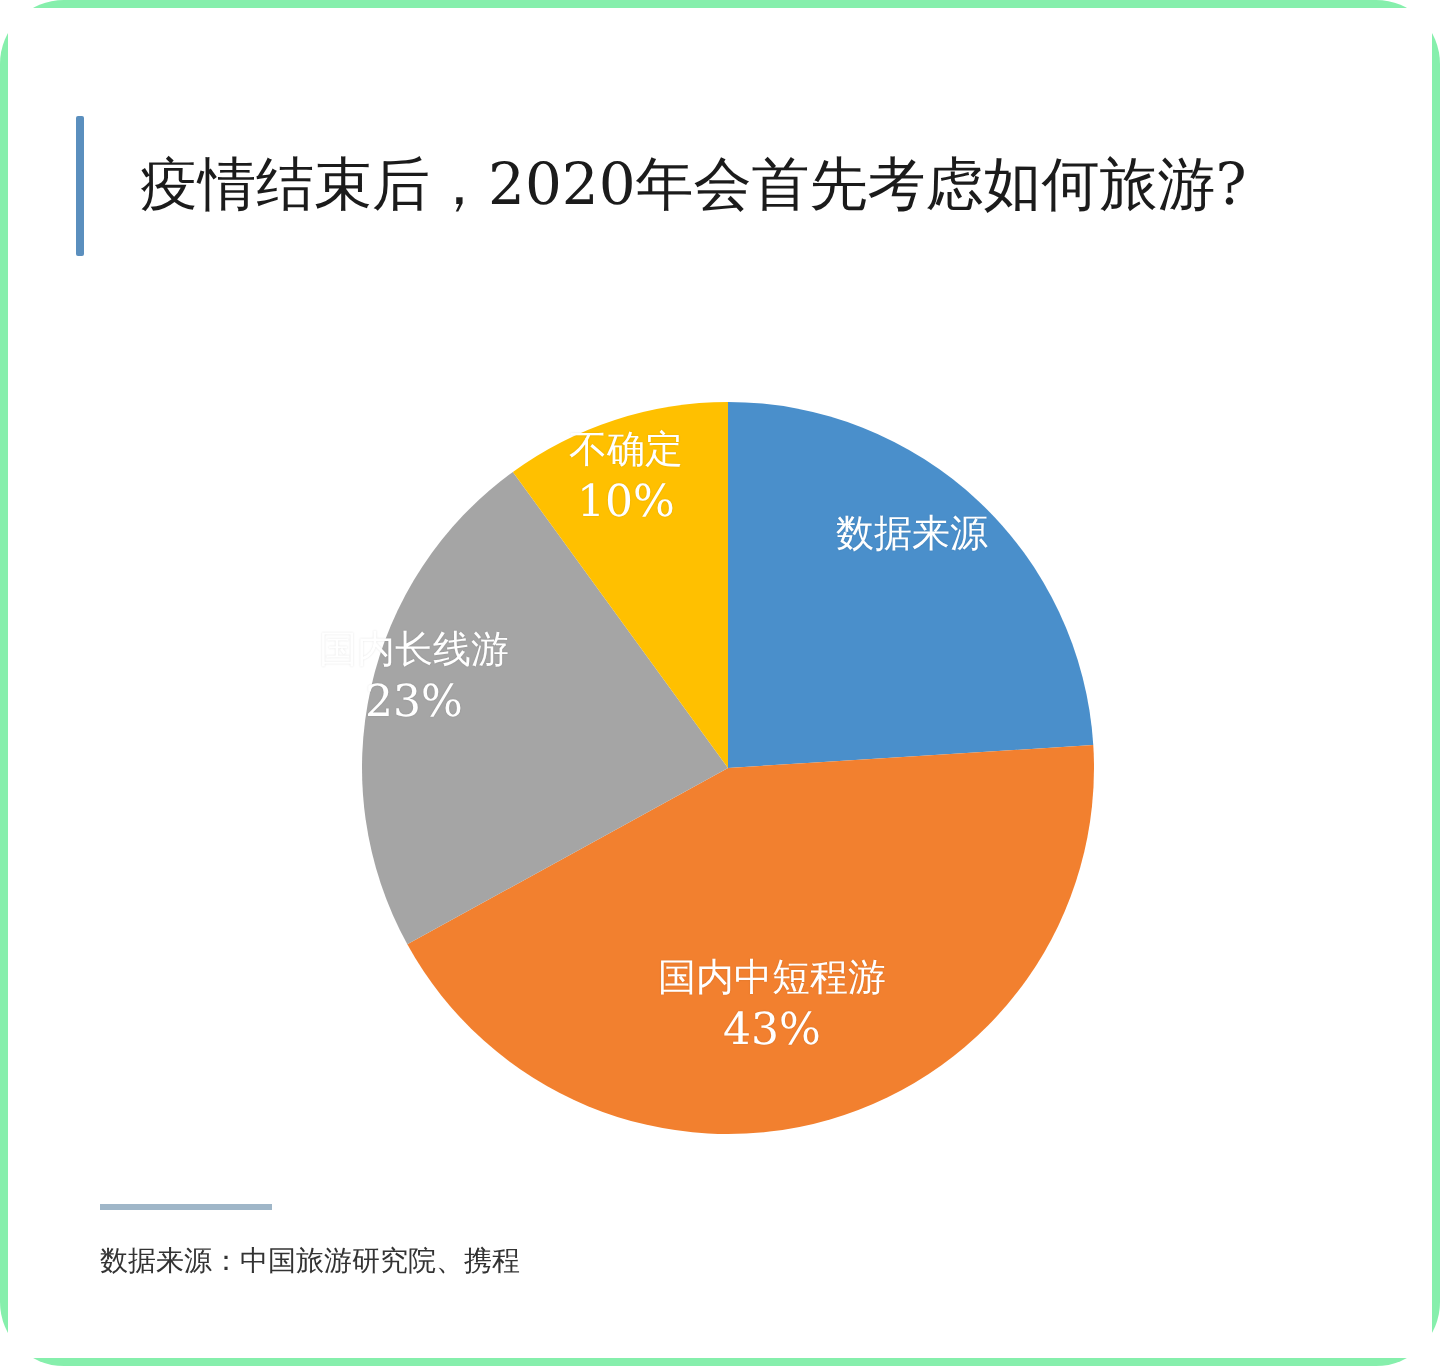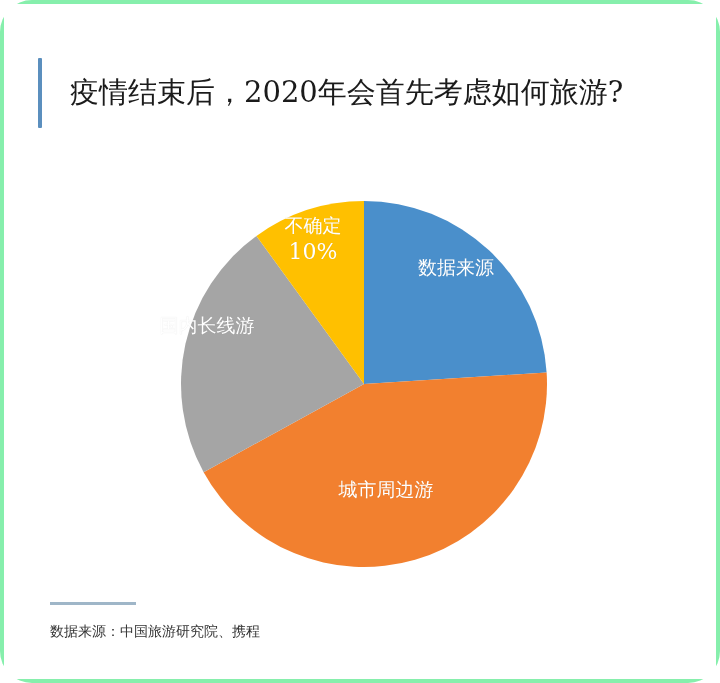--- a/index.html
+++ b/index.html
@@ -148,25 +148,27 @@
         <path d="M 360 230 L 199.64 318.16 A 183 183 0 0 1 252.44 81.95 Z" fill="#a5a5a5"></path>
 
         <path d="M 360 230 L 252.44 81.95 A 183 183 0 0 1 360.00 47.00 Z" fill="#ffc000"></path>
       </svg>
 
       <div class="slice-label" id="label-city">
         <span class="lbl-name">数据来源</span>
       </div>
 
       <div class="slice-label" id="label-mid">
-        <span class="lbl-name">城市周边游</span>
+        <span class="lbl-name">国内中短程游</span>
+        <span class="lbl-pct">43%</span>
       </div>
 
       <div class="slice-label" id="label-long">
         <span class="lbl-name">国内长线游</span>
+        <span class="lbl-pct">23%</span>
       </div>
 
       <div class="slice-label" id="label-unsure">
         <span class="lbl-name">不确定</span>
         <span class="lbl-pct">10%</span>
       </div>
     </div>
 
     <div id="footer">
       <div id="footer-rule"></div>

